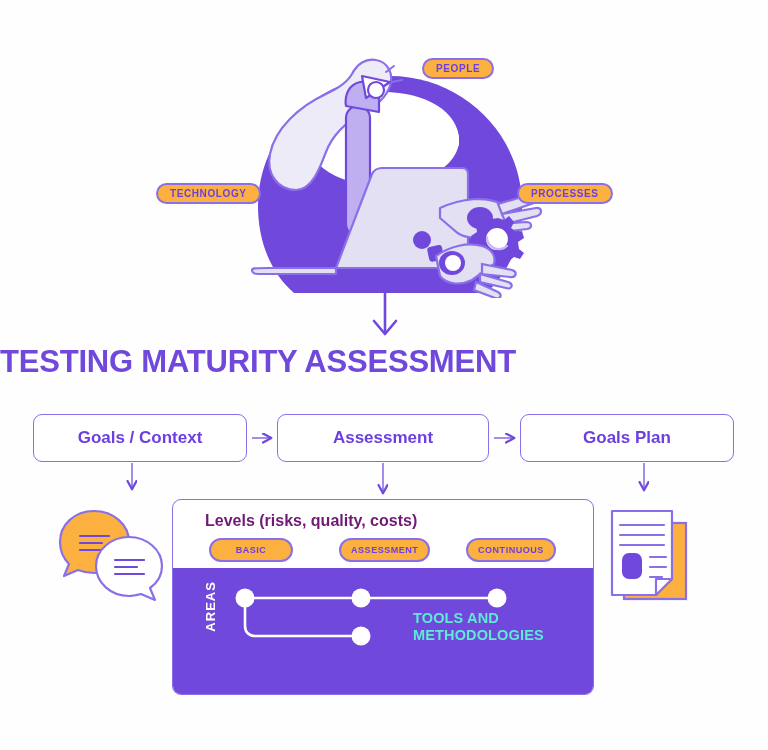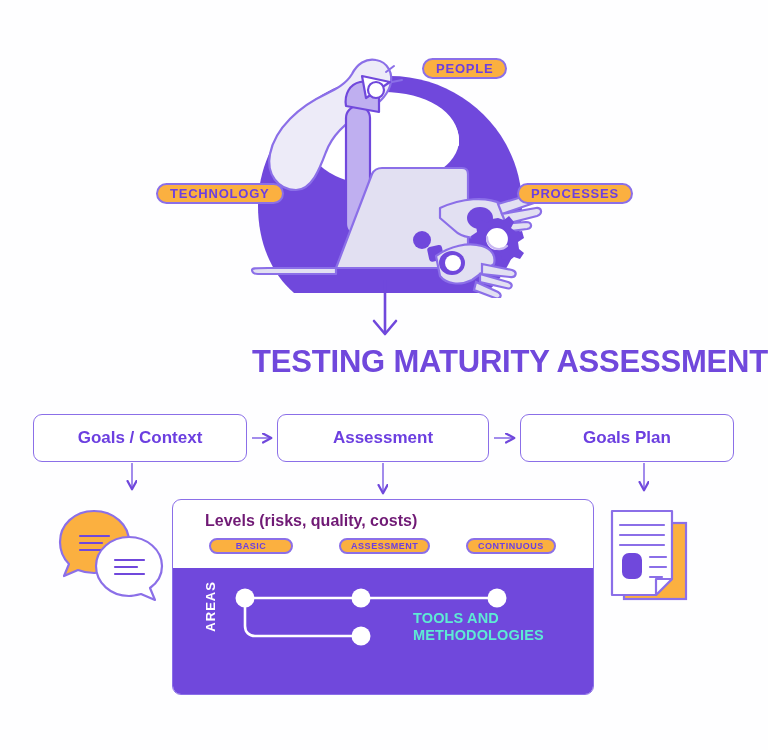--- a/index.html
+++ b/index.html
@@ -39,33 +39,33 @@
     border: 2px solid #8B6FE8;
     border-radius: 999px;
     color: #6C3FE0;
     font-weight: 700;
     letter-spacing: 0.06em;
     box-sizing: border-box;
     white-space: nowrap;
   }
   .pill-hero {
     height: 21px;
-    font-size: 13px;
+    font-size: 10px;
     padding: 4px 12px;
   }
   #badge-people   { left: 422px; top: 58px;  }
   #badge-technology { left: 156px; top: 183px; }
   #badge-processes  { left: 517px; top: 183px; }
 
   
   #main-title {
     position: absolute;
     left: 0; top: 344px;
     width: 768px;
-    text-align: right;
+    text-align: left;
     color: #7048DC;
     font-size: 31px;
     font-weight: 800;
     letter-spacing: -0.2px;
     font-family: "Liberation Sans", sans-serif;
   }
 
   
   .flow-box {
     position: absolute;
@@ -103,21 +103,21 @@
   #levels-caption {
     position: absolute;
     left: 32px; top: 12px;
     color: #701a75;
     font-size: 16px;
     font-weight: 700;
   }
   .pill-level {
     position: absolute;
     top: 38px;
-    height: 16px;
+    height: 24px;
     font-size: 9px;
     padding: 0 10px;
     min-width: 84px;
   }
   #level-0 { left: 36px;  }
   #level-1 { left: 166px; }
   #level-2 { left: 293px; }
 
   #areas-section {
     position: absolute;

